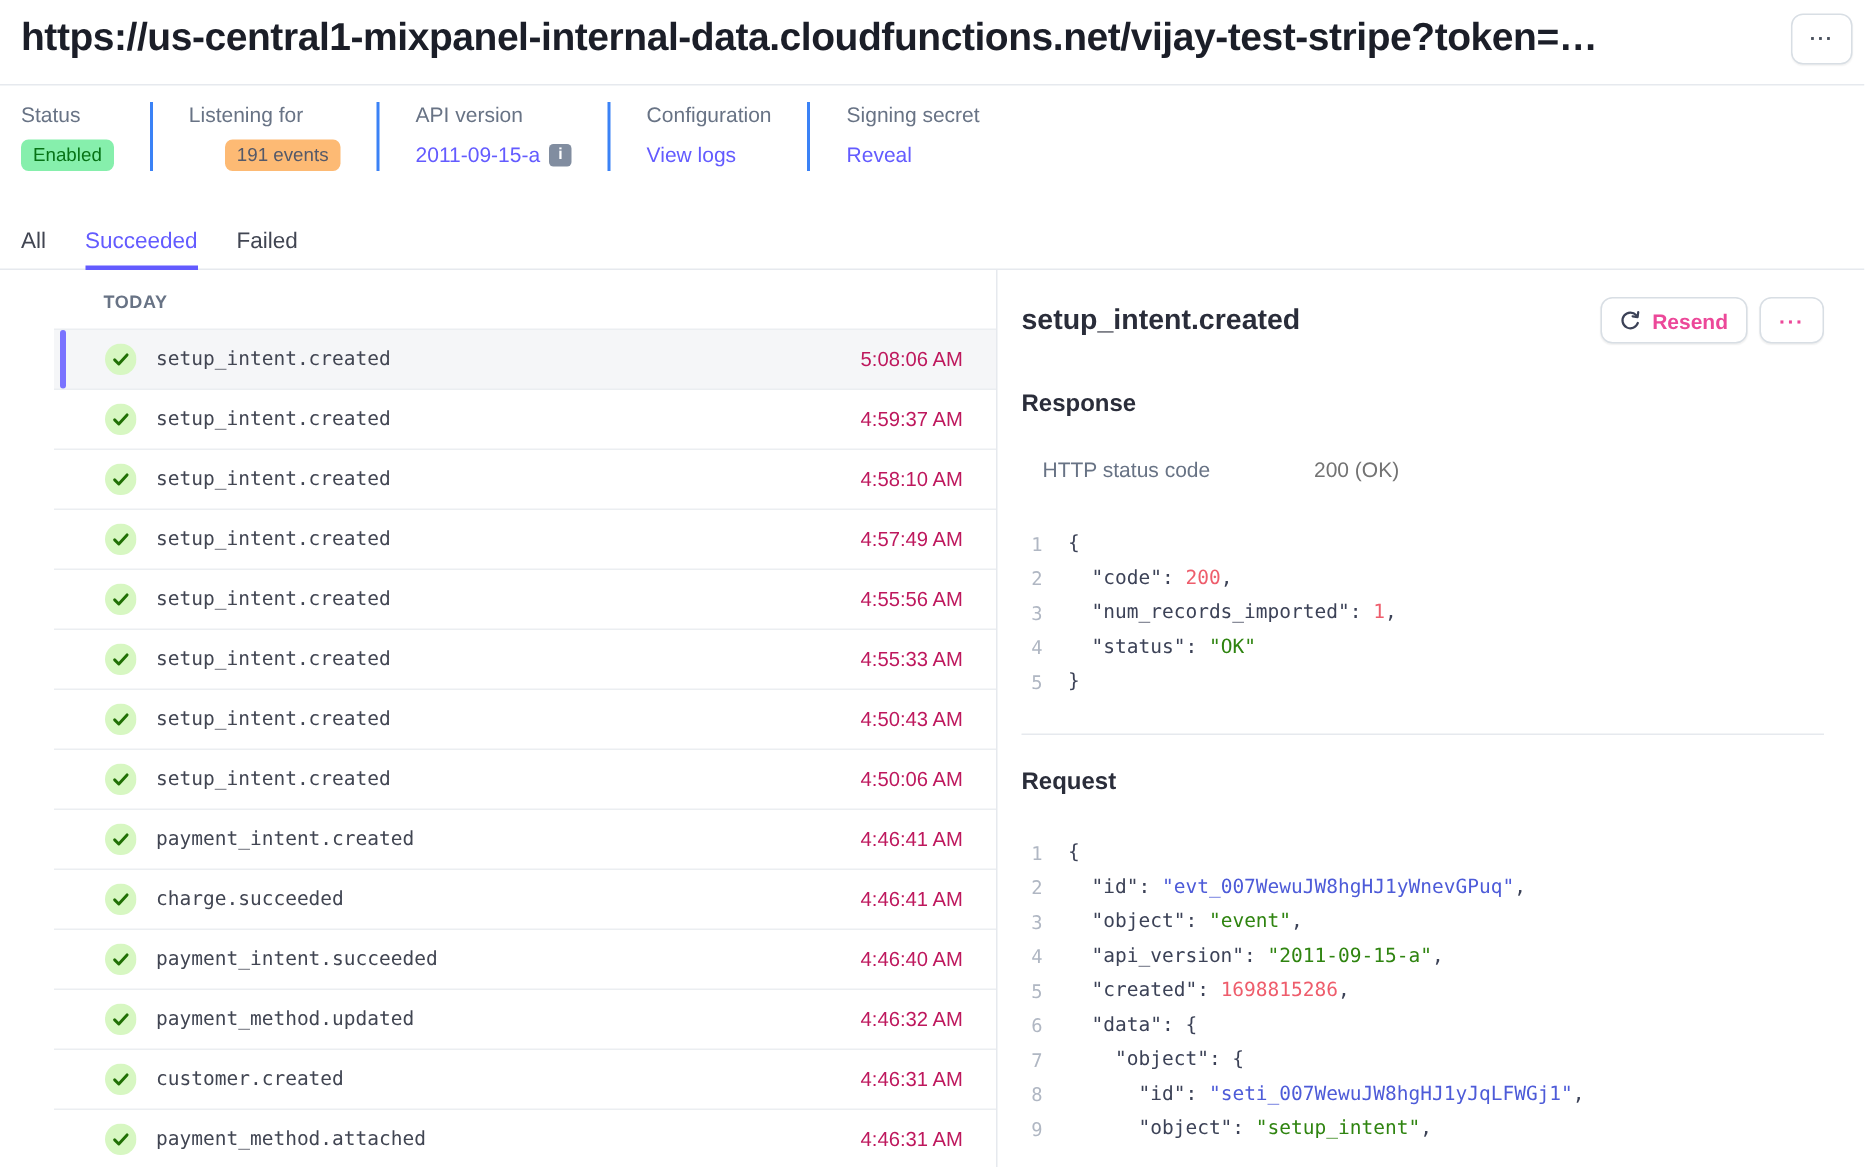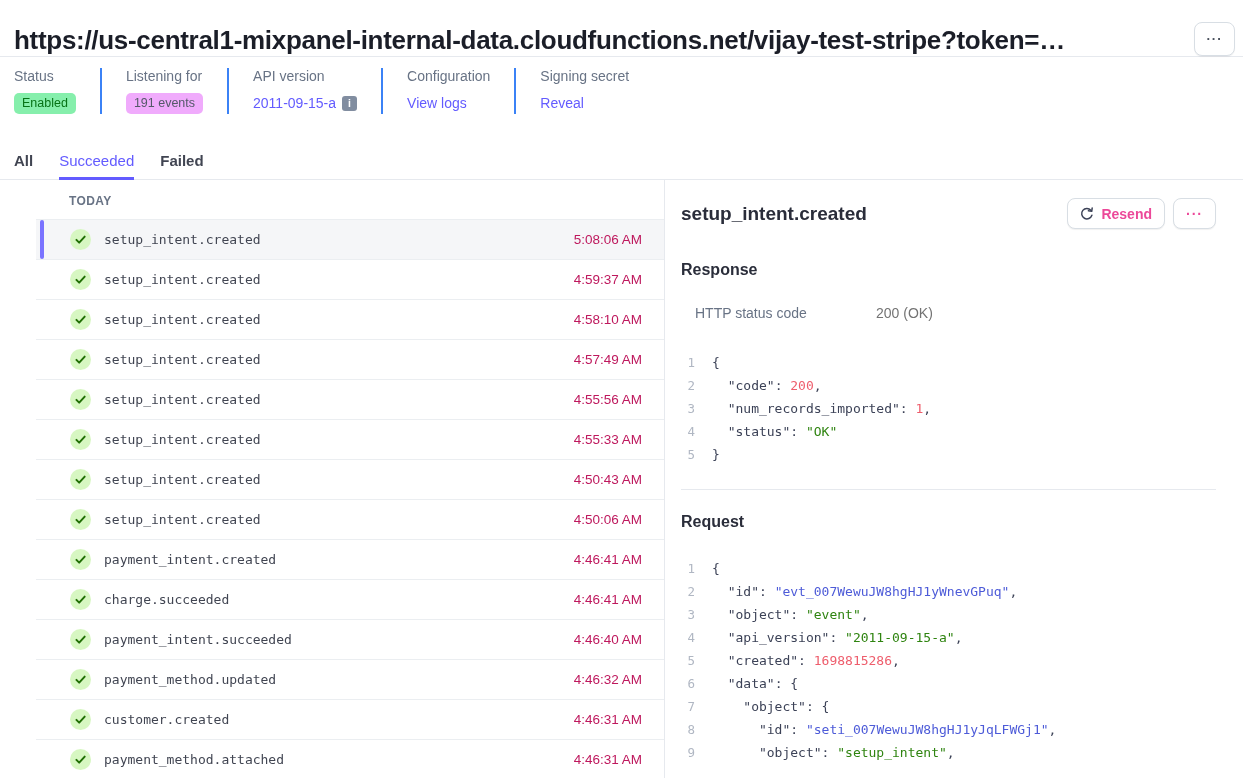--- a/index.html
+++ b/index.html
@@ -7,21 +7,21 @@
   body {
     width:1243px; height:778px; overflow:hidden;
     background:#ffffff; color:#414552;
     font-family:"Liberation Sans", sans-serif;
     -webkit-font-smoothing:antialiased;
   }
   .app { width:1243px; height:778px; display:flex; flex-direction:column; }
 
   
   .page-header {
-    display:flex; align-items:flex-end; justify-content:space-between;
+    display:flex; align-items:flex-start; justify-content:space-between;
     padding:9px 8px 0 14px; height:57px; border-bottom:1px solid #e6e9ee;
   }
   .page-title {
     margin:0; flex:1; min-width:0;
     font-size:26px; font-weight:700; letter-spacing:-0.3px; color:#1b1e28;
     white-space:nowrap; overflow:hidden;
   }
   .icon-btn {
     flex-shrink:0; margin-left:12px;
     width:41px; height:34px; border:1px solid #d8dee4; border-radius:8px;
@@ -35,37 +35,37 @@
   .meta-col { padding:0 24px; }
   .meta-col:first-child { padding-left:0; }
   .meta-col + .meta-col { border-left:2px solid #3b82f6; }
   .meta-label { font-size:14px; color:#687385; margin-bottom:8px; }
   .meta-value { font-size:14px; height:22px; display:flex; align-items:center; }
   .badge {
     display:inline-block; font-size:12.5px; font-weight:500;
     padding:2px 8px 3px; border-radius:5px; line-height:16px;
   }
   .badge-green { background:#86efac; color:#077316; }
-  .badge-gray  { background:#f0abfc; color:#545969; }
+  .badge-gray  { background:#fdba74; color:#545969;margin-left:24px; }
   .link { color:#635bff; font-weight:500; cursor:pointer; text-decoration:none; }
   .info-icon {
     display:inline-flex; align-items:center; justify-content:center;
     width:15px; height:15px; margin-left:6px; border-radius:3px;
     background:#818da0; color:#fff; font-size:10.5px; font-weight:700;
     font-style:normal; cursor:default;
   }
 
   
   .tabs {
     display:flex; gap:26px; align-items:flex-end;
     margin-top:38px; padding:0 14px; border-bottom:1px solid #e6e9ee;
   }
   .tab {
     font-size:15px; color:#414552; padding-bottom:8px;
-    border-bottom:3px solid transparent; margin-bottom:-1px; cursor:pointer;font-weight:bold;
+    border-bottom:3px solid transparent; margin-bottom:-1px; cursor:pointer;
   }
   .tab.active { color:#635bff; font-weight:500; border-bottom-color:#635bff; }
 
   
   .content { flex:1; display:flex; min-height:0; }
 
   
   .event-panel { width:629px; flex-shrink:0; border-right:1px solid #e6e9ee; overflow:hidden;margin-left:36px; }
   .group-header {
     padding:14px 0 11px 33px; font-size:12px; font-weight:600;

